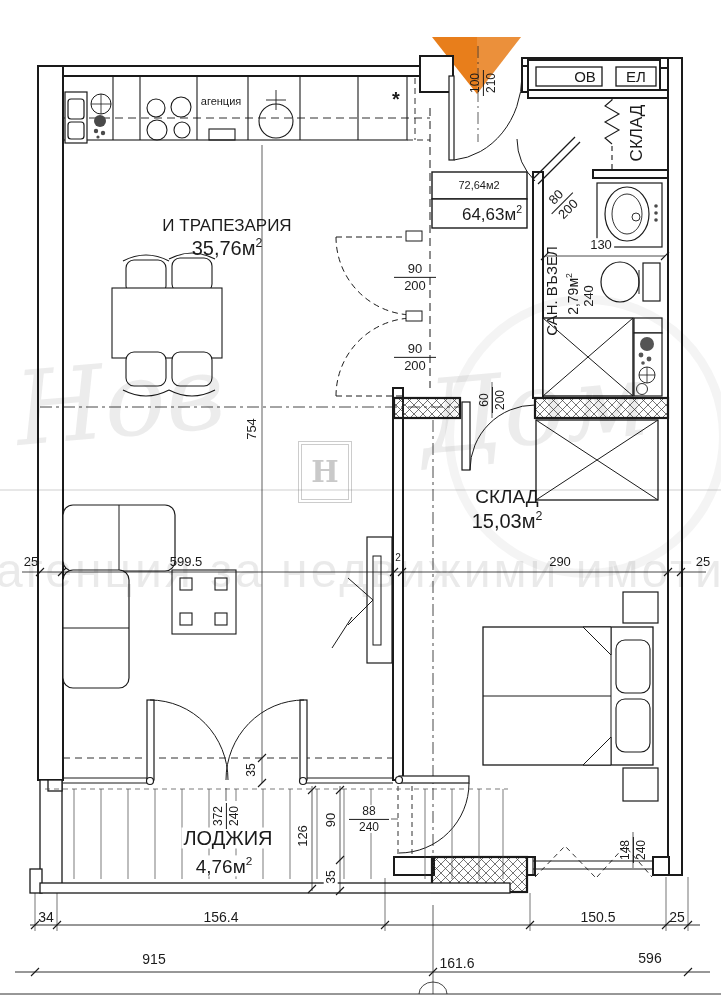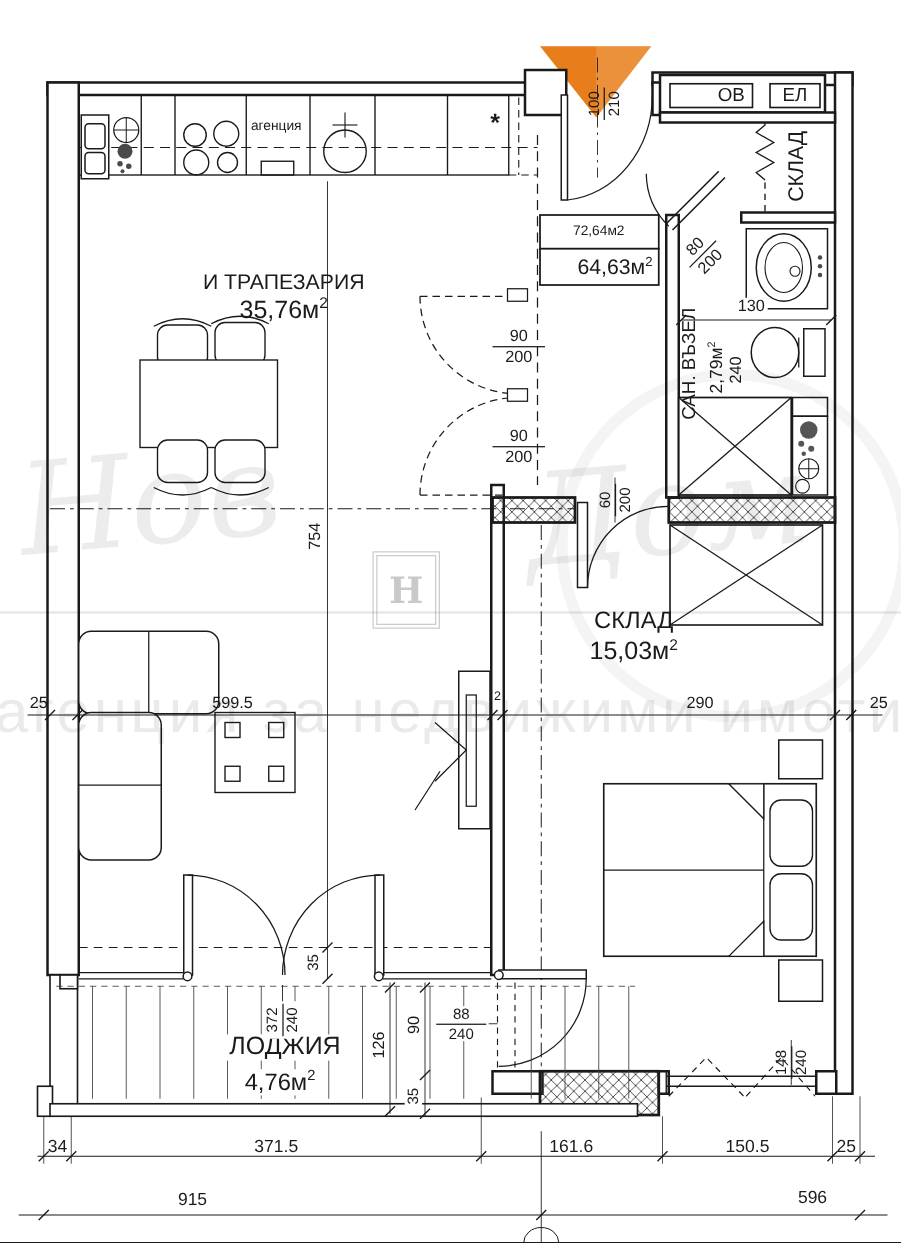--- a/index.html
+++ b/index.html
@@ -409,22 +409,22 @@
   <div class="lbl s10" style="left:398px;top:558px">2</div>
   <div class="lbl s13" style="left:560px;top:562px">290</div>
   <div class="lbl s13" style="left:31px;top:562px">25</div>
   <div class="lbl s13" style="left:703px;top:562px">25</div>
   <div class="lbl s12 r90" style="left:251px;top:770px">35</div>
   <div class="lbl s13 r90" style="left:303px;top:836px"><span class="bg">126</span></div>
   <div class="lbl s13 r90" style="left:331px;top:820px"><span class="bg">90</span></div>
   <div class="lbl s12 r90" style="left:331px;top:877px"><span class="bg">35</span></div>
 
   <div class="lbl s14" style="left:46px;top:917px">34</div>
-  <div class="lbl s14" style="left:221px;top:917px">371.5</div>
-  <div class="lbl s14" style="left:457px;top:917px">161.6</div>
+  <div class="lbl s14" style="left:221px;top:917px">156.4</div>
+  <div class="lbl s14" style="left:457px;top:963px">161.6</div>
   <div class="lbl s14" style="left:598px;top:917px">150.5</div>
   <div class="lbl s14" style="left:677px;top:917px">25</div>
 
   <div class="lbl s14" style="left:154px;top:959px">915</div>
   <div class="lbl s14" style="left:650px;top:958px">596</div>
 </div>
 
 <div class="wm">
   <div class="wm-circle"></div>
   <div class="wm-line"></div>

